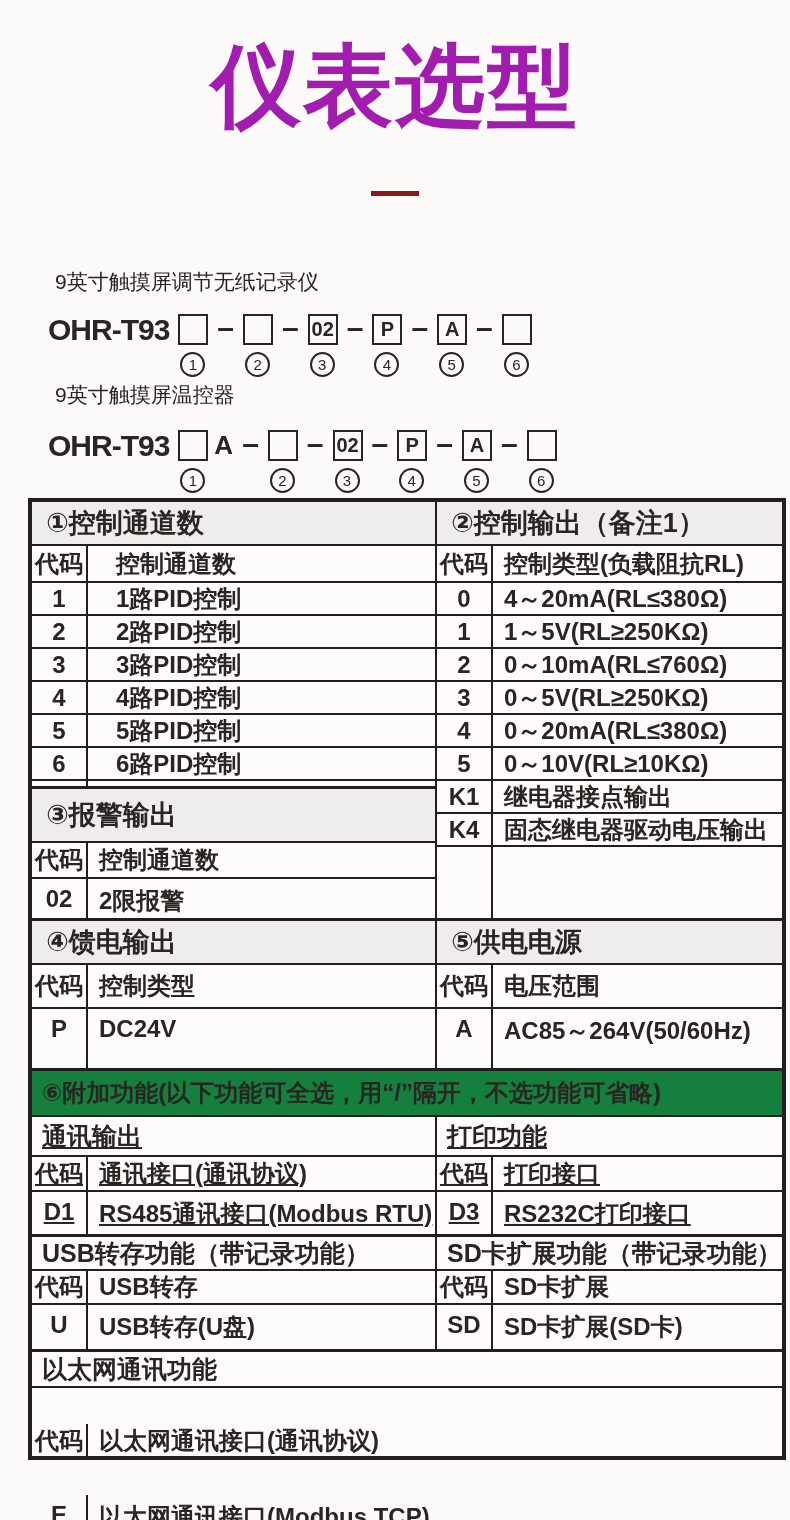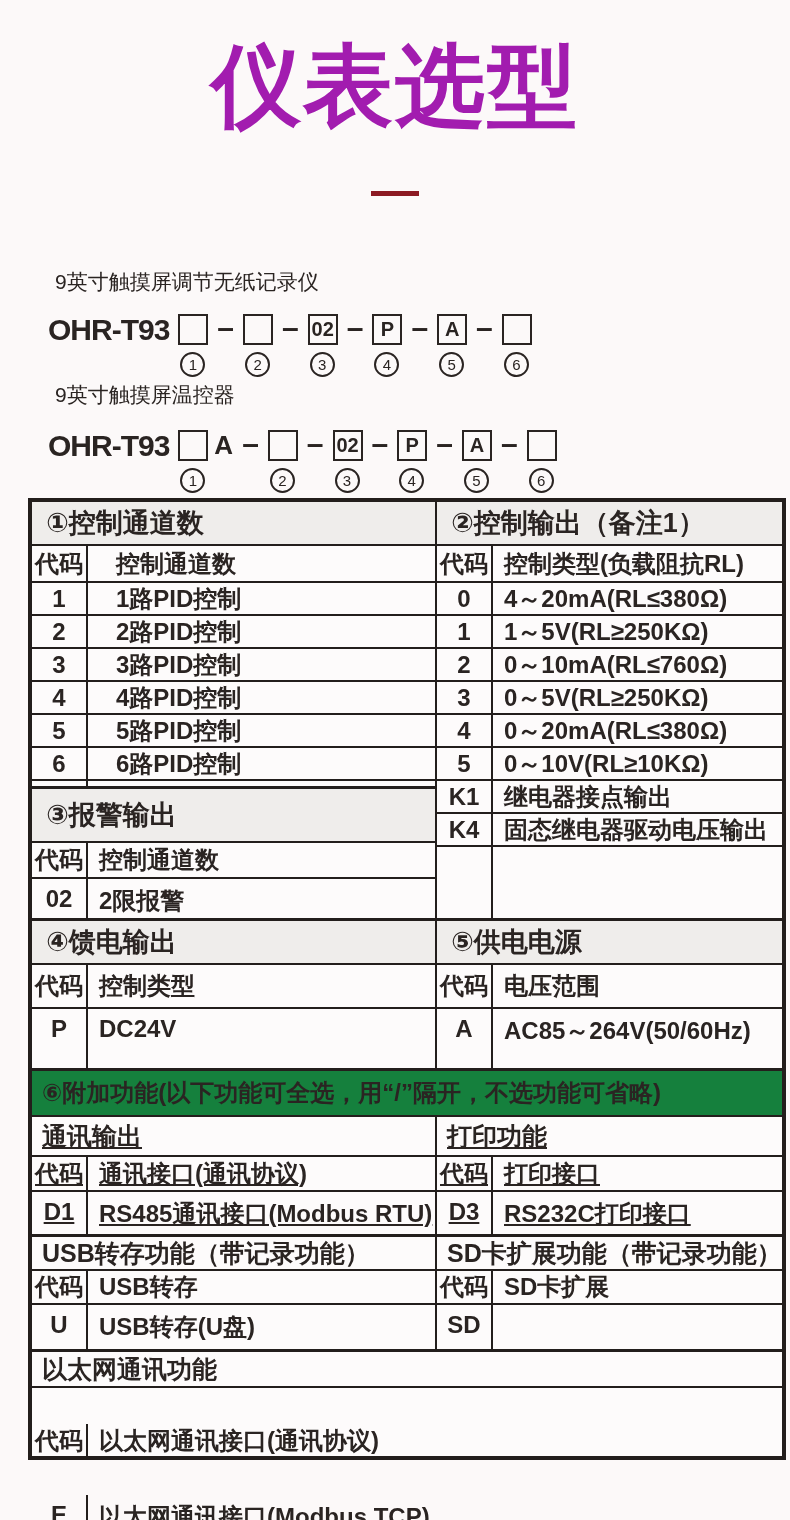--- a/index.html
+++ b/index.html
@@ -342,20 +342,21 @@
         </div>
       </div>
       <div class="col right">
         <div class="sub-header h34">SD卡扩展功能（带记录功能）</div>
         <div class="trow thead h34">
           <div class="cell code">代码</div>
           <div class="cell val">SD卡扩展</div>
         </div>
         <div class="trow fillrow">
           <div class="cell code">SD</div>
+          <div class="cell val">SD卡扩展(SD卡)</div>
         </div>
       </div>
     </div>
 
     <div class="band b5">
       <div class="sub-header h36">以太网通讯功能</div>
       <div class="trow thead h35">
         <div class="cell code">代码</div>
         <div class="cell val">以太网通讯接口(通讯协议)</div>
       </div>

